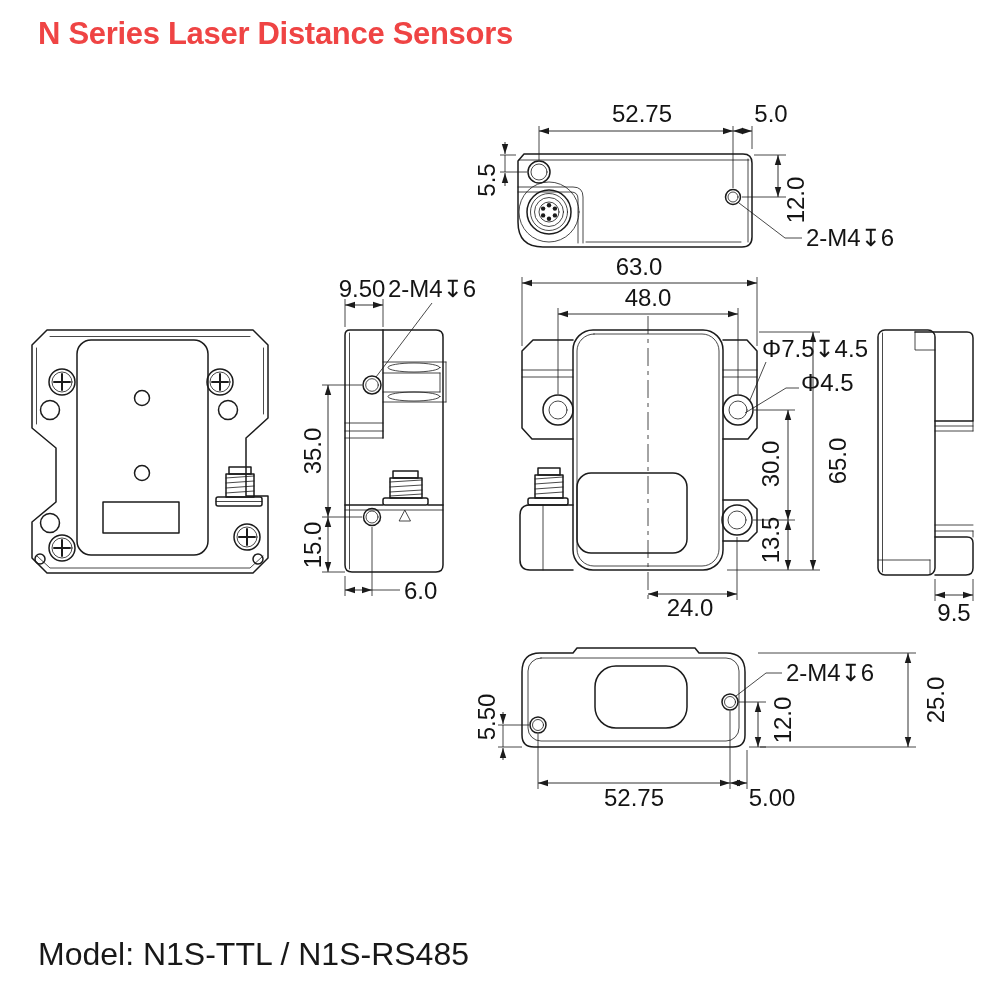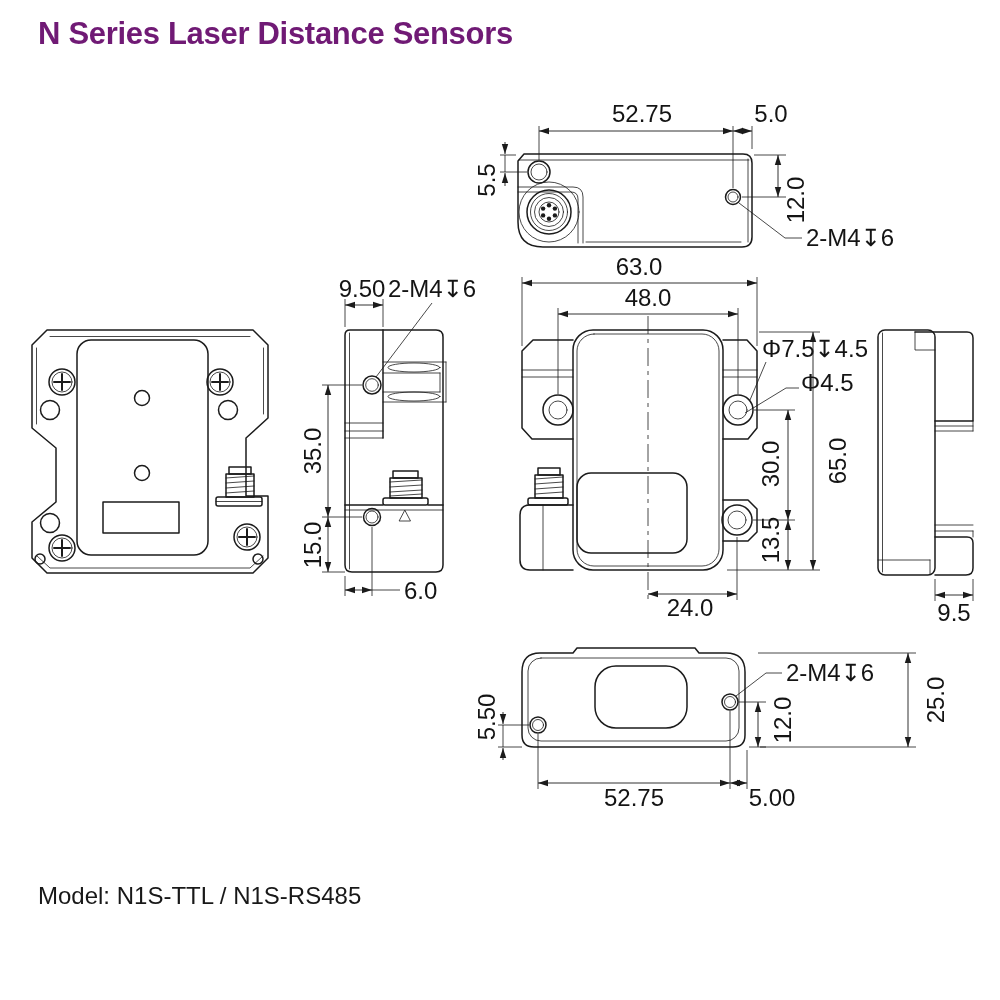--- a/index.html
+++ b/index.html
@@ -1,20 +1,20 @@
 <!DOCTYPE html>
 <html><head>
 <meta charset="utf-8">
 <style>
   html,body{margin:0;padding:0;background:#fff;}
   .stage{position:relative;width:1000px;height:1000px;background:#fff;overflow:hidden;
          font-family:"Liberation Sans","DejaVu Sans",sans-serif;}
   .title{position:absolute;left:38px;top:16px;font-size:31px;font-weight:700;
-         letter-spacing:-0.3px;color:#701a75;white-space:nowrap;}
-  .footer{position:absolute;left:38px;top:877px;font-size:24px;color:#181818;line-height:37px;}
+         letter-spacing:-0.3px;color:#ef4444;white-space:nowrap;}
+  .footer{position:absolute;left:38px;top:936px;font-size:32px;color:#181818;line-height:37px;}
   svg{position:absolute;left:0;top:0;}
   .ol{fill:none;stroke:#1b1b1b;stroke-width:1.5;stroke-linejoin:round;stroke-linecap:round;}
   .tl{fill:none;stroke:#1b1b1b;stroke-width:0.8;stroke-linejoin:round;stroke-linecap:round;}
   .xl{fill:none;stroke:#1b1b1b;stroke-width:0.8;}
   .dl{fill:none;stroke:#1b1b1b;stroke-width:0.9;marker-start:url(#arr);marker-end:url(#arr);}
   .dl1{fill:none;stroke:#1b1b1b;stroke-width:0.9;marker-end:url(#arr);}
   .cl{fill:none;stroke:#1b1b1b;stroke-width:0.8;stroke-dasharray:18 5 4 5;}
   .scr{fill:none;stroke:#1b1b1b;stroke-width:2;stroke-linecap:round;}
   text.dim{font-family:"Liberation Sans","DejaVu Sans",sans-serif;font-size:24px;fill:#141414;}
   .tc{text-anchor:middle;}

